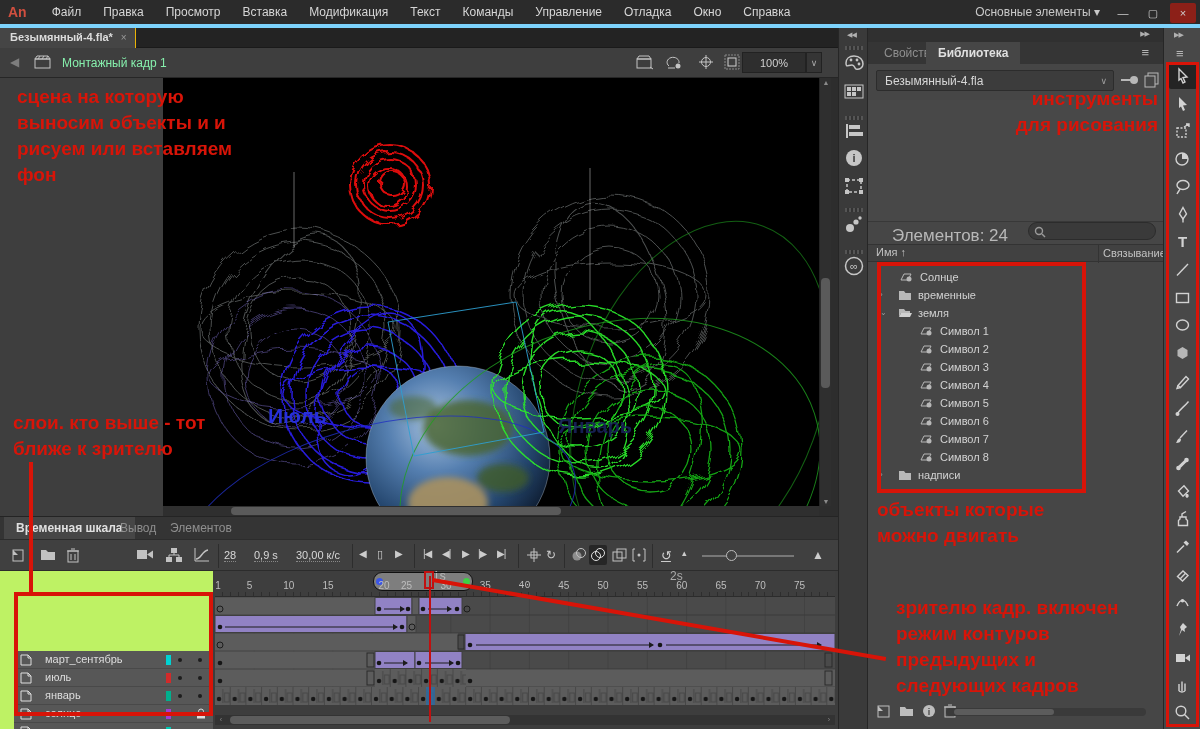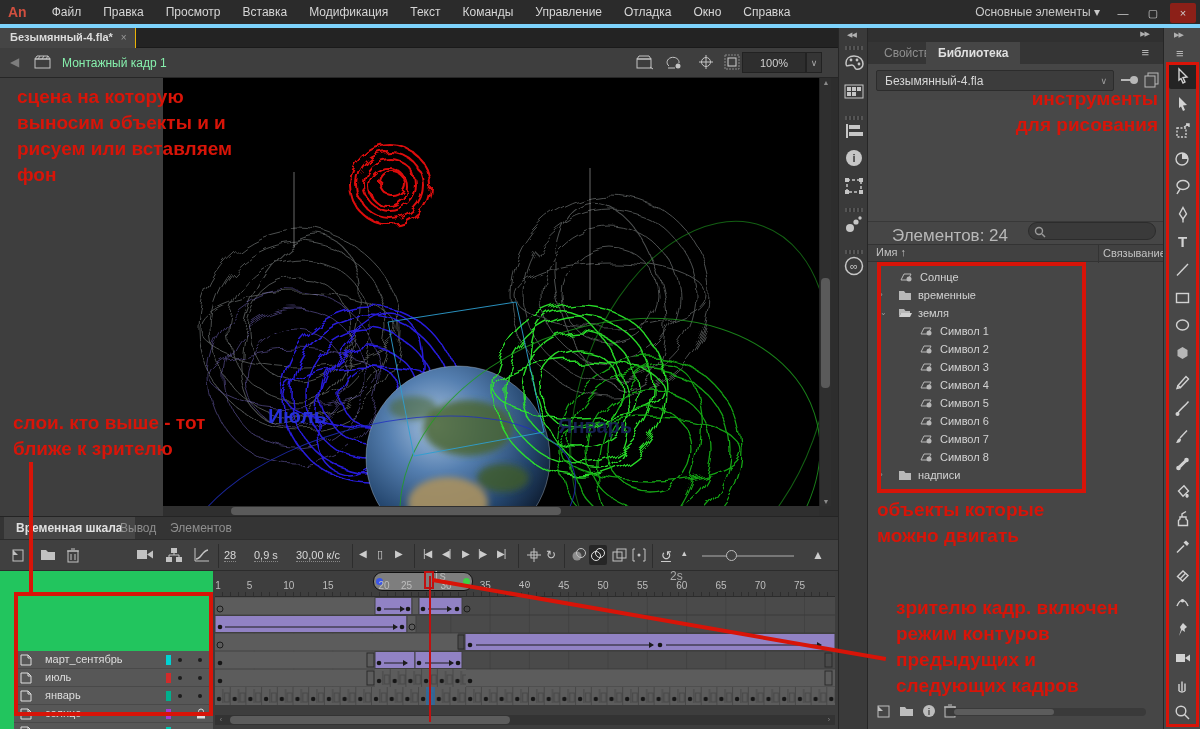--- a/index.html
+++ b/index.html
@@ -64,21 +64,21 @@
   .tool{position:absolute;left:5px;width:28px;height:26px;display:flex;align-items:center;justify-content:center;}
   .tool.sel{background:#242424;border-radius:2px;}
   
   #timeline{left:0;top:516px;width:838px;height:213px;background:#3d3d3d;border-top:1px solid #242424;}
   #tl-tabs{position:absolute;left:0;top:0;width:838px;height:22px;background:#343434;}
   #tl-toolbar{position:absolute;left:0;top:22px;width:838px;height:32px;background:#404040;border-top:1px solid #2c2c2c;border-bottom:1px solid #2c2c2c;}
   .tlic{position:absolute;top:7px;color:#c2c2c2;}
   .tlnum{position:absolute;top:9px;color:#d8d8d8;font-size:11px;border-bottom:1px dotted #888;}
   .tldiv{position:absolute;top:4px;width:1px;height:24px;background:#2d2d2d;}
   .tlplay{position:absolute;top:8px;color:#cccccc;font-size:10px;letter-spacing:-1px;}
-  #tl-names{position:absolute;left:0;top:54px;width:213px;height:159px;background:#22c55e;}
+  #tl-names{position:absolute;left:0;top:54px;width:213px;height:159px;background:#bef264;}
   .lrow{position:absolute;left:14px;width:199px;height:18px;background:#575757;border-bottom:1px solid #494949;color:#dedede;font-size:11px;line-height:17px;}
   .lrow .lyname{position:absolute;left:31px;top:0;}
   .lyswatch{position:absolute;left:152px;top:4px;width:5px;height:10px;}
   .lydot{position:absolute;top:7px;width:4px;height:4px;border-radius:50%;background:#1d1d1d;}
   #tl-ruler{position:absolute;left:215px;top:54px;width:620px;height:26px;background:#3e3e3e;border-bottom:1px solid #2c2c2c;
      background-image:repeating-linear-gradient(90deg,transparent 0 6.86px,#2e2e2e 6.86px 7.86px);background-size:620px 5px;background-position:0 21px;background-repeat:no-repeat;}
   .rnum{position:absolute;top:9px;width:18px;text-align:center;color:#bdbdbd;font-size:10px;}
   .smark{position:absolute;top:-2px;color:#aaa;font-size:12px;}
   #onion{position:absolute;left:158px;top:1px;width:100px;height:19px;background:rgba(205,205,205,.45);border:1px solid #111;border-radius:9px;}
   #onion .bdot{position:absolute;left:2px;top:5px;width:7px;height:7px;border-radius:50%;background:#3a55e8;}

